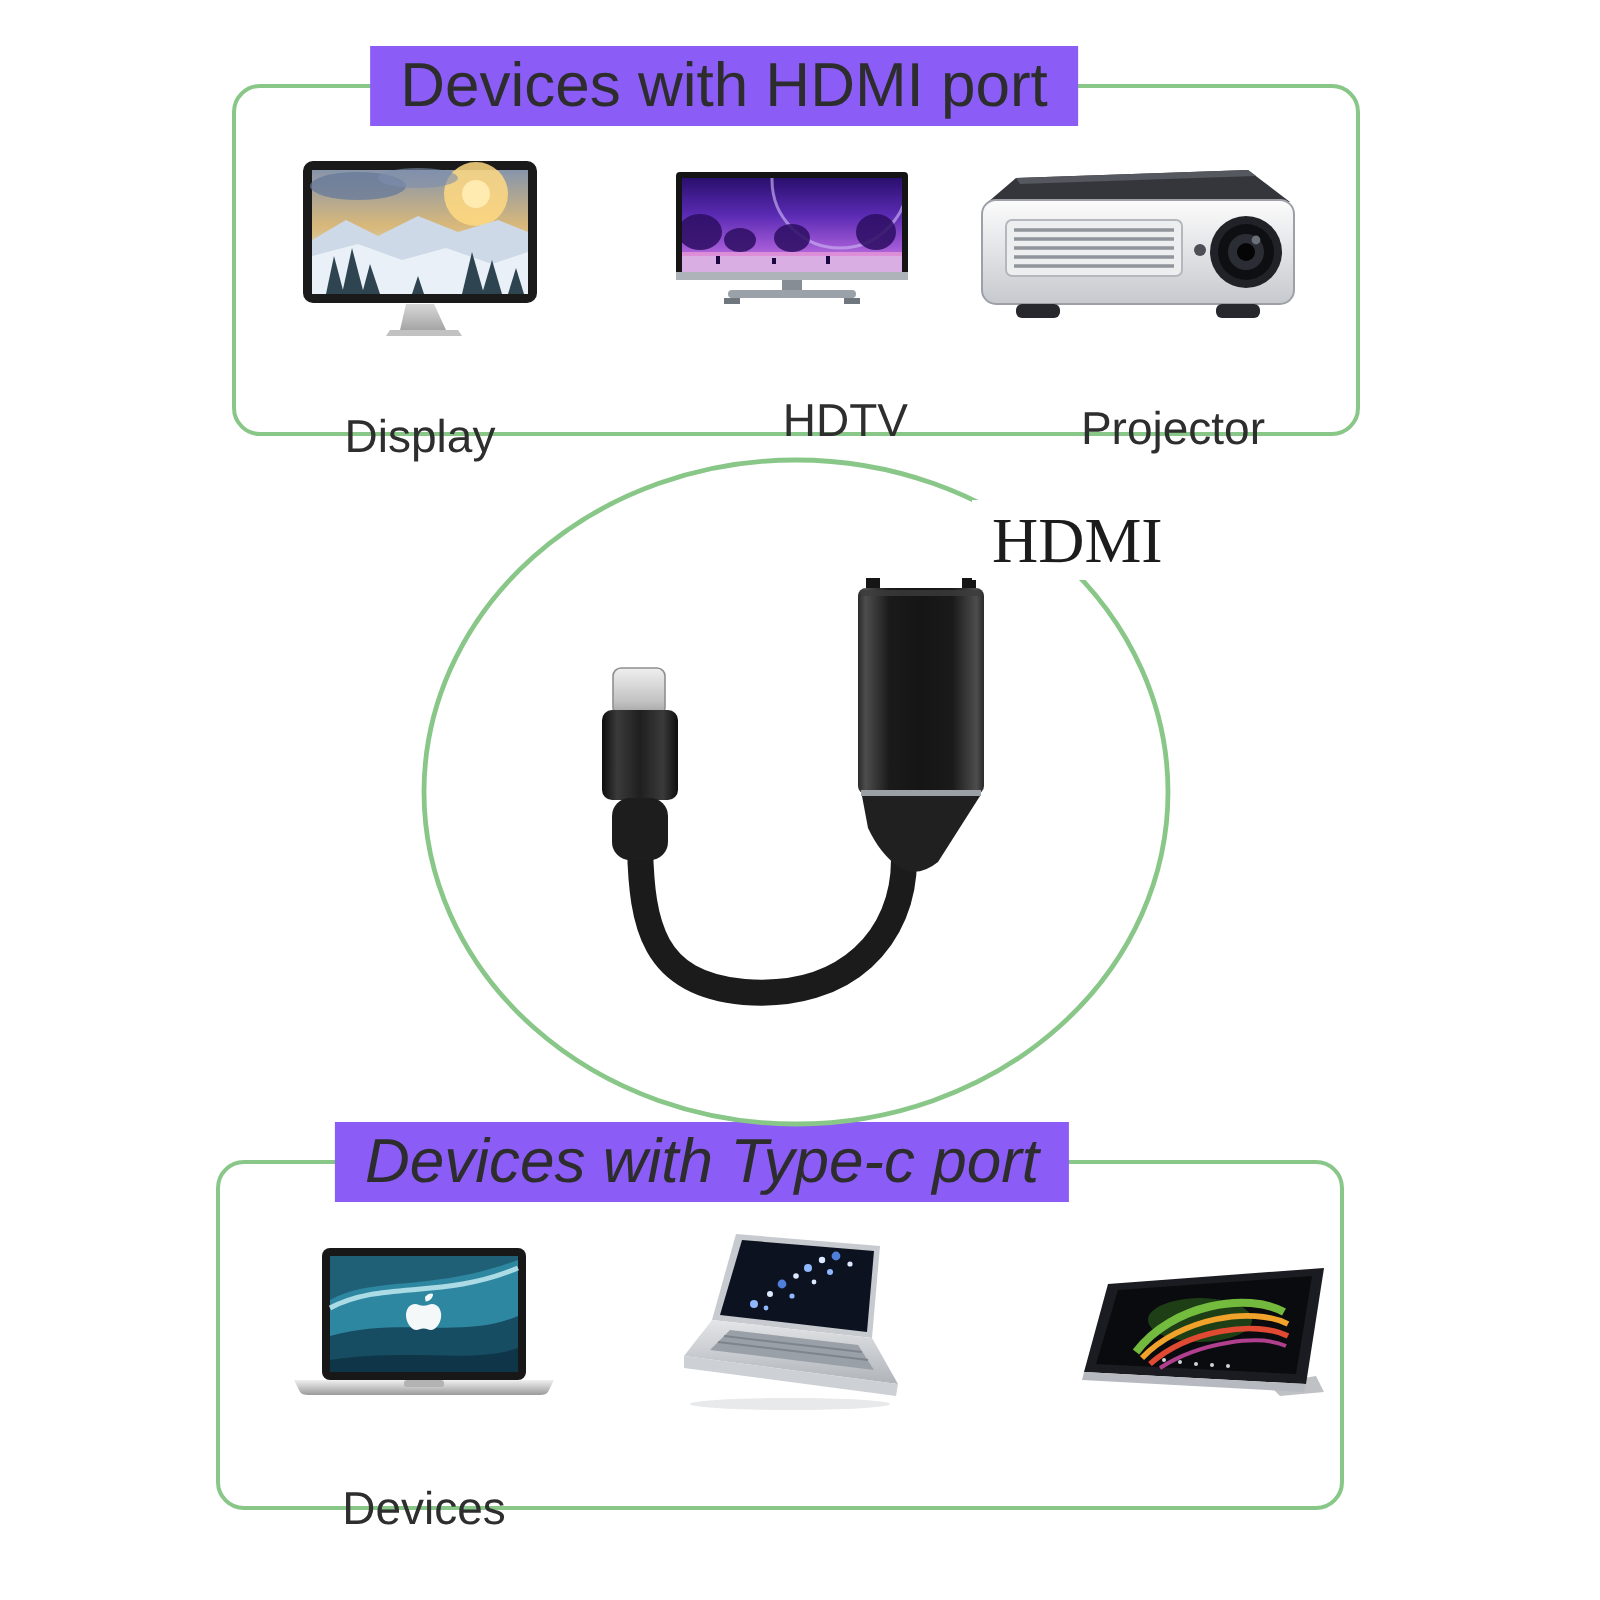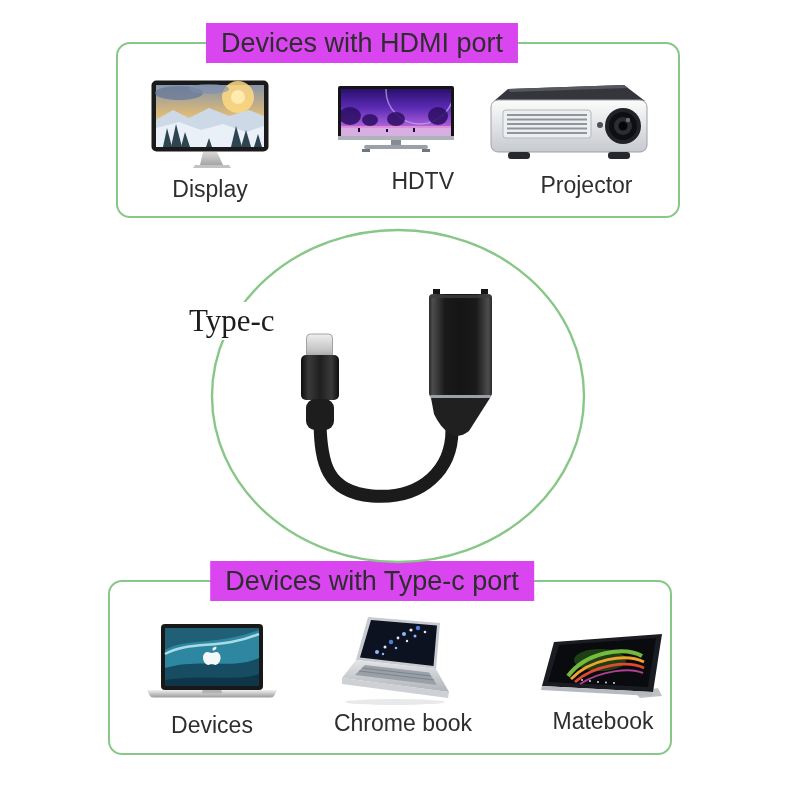--- a/index.html
+++ b/index.html
@@ -1,25 +1,25 @@
 <!DOCTYPE html>
 <html style="--page-bg: #ffffff; --accent-green: #89c789; --title-text: #2d2d2d; --label-text: #2e2e2e; --serif-text: #1c1c1c;"><head>
 <meta charset="utf-8">
 <style>
   html,body{margin:0;padding:0;background:#fff;}
   #canvas{position:relative;width:800px;height:800px;background:var(--page-bg,#fff);overflow:hidden;
           font-family:"Liberation Sans",sans-serif;}
   .panel{position:absolute;border:2px solid var(--accent-green,#89c789);border-radius:14px;background:transparent;}
   #top-panel{left:116px;top:42px;width:560px;height:172px;}
   #bottom-panel{left:108px;top:580px;width:560px;height:171px;}
-  .panel-title{position:absolute;top:-21px;transform:translateX(-50%);background:#d946ef;padding:0 15px;
-               font-size:27px;line-height:40px;color:var(--title-text,#2d2d2d);white-space:nowrap;letter-spacing:0;}
+  .panel-title{position:absolute;top:-21px;transform:translateX(-50%);background:#8b5cf6;padding:0 15px;
+               font-size:31px;line-height:40px;color:var(--title-text,#2d2d2d);white-space:nowrap;letter-spacing:0;}
   #top-panel .panel-title{left:244px;}
-  #bottom-panel .panel-title{left:262px;}
-  .device{position:absolute;display:flex;flex-direction:column;align-items:center;margin:0;}
+  #bottom-panel .panel-title{left:241px;font-style:italic;}
+  .device{position:absolute;display:flex;flex-direction:column;align-items:center;margin:0;gap:29px;}
   .device figcaption{font-size:23px;color:var(--label-text,#2e2e2e);white-space:nowrap;}
   #dev-display{left:150px;top:80px;width:120px;}
   #dev-display figcaption{margin-top:6px;}
   #dev-hdtv{left:336px;top:86px;width:118px;align-items:flex-end;}
   #dev-hdtv figcaption{margin-top:14px;}
   #dev-projector{left:486px;top:84px;width:166px;}
   #dev-projector figcaption{margin-top:6px;margin-left:35px;}
   #dev-macbook{left:146px;top:624px;width:132px;}
   #dev-macbook figcaption{margin-top:10px;}
   #dev-chromebook{left:340px;top:614px;width:126px;}
@@ -187,21 +187,21 @@
     </g>
     <g>
       <rect x="433" y="289" width="7" height="7" fill="#151515"></rect>
       <rect x="481" y="289" width="7" height="7" fill="#151515"></rect>
       <rect x="429" y="294" width="63" height="103" rx="4" fill="url(#hdmiG)"></rect>
       <rect x="431" y="295" width="59" height="3" fill="#3c3c3c" opacity="0.8"></rect>
       <rect x="430.5" y="395" width="60" height="3" fill="#9aa0a6"></rect>
       <path d="M431,398 L490,398 L469,431 Q459,439 450,434 Q440,427 434,414 Z" fill="#202020"></path>
     </g>
   </svg>
-  <div class="connector-label" id="typec-label">Type-c</div>
+  <div class="connector-label" id="hdmi-label">HDMI</div>
 
   <div class="panel" id="bottom-panel">
     <div class="panel-title">Devices with Type-c port</div>
   </div>
 
   <figure class="device" id="dev-macbook">
     <svg width="132" height="78" viewBox="0 0 132 78">
       <defs>
         <linearGradient id="alumG" x1="0" y1="0" x2="0" y2="1">
           <stop offset="0" stop-color="#f0f0f0"></stop>
@@ -252,21 +252,20 @@
           <circle cx="84" cy="18" r="1.3" fill="#dce9ff"></circle>
       </g>
       <polygon points="15,46 95,55 108,78 1,64" fill="url(#deckG)"></polygon>
       <polygon points="24,51 88,58.5 96,71 14,61" fill="#9aa0a7"></polygon>
       <g stroke="#7e848c" stroke-width="1">
         <line x1="21" y1="54" x2="90" y2="62"></line>
           <line x1="18" y1="57" x2="93" y2="66"></line>
       </g>
       <polygon points="1,64 108,78 107,84 1,70" fill="#cdd0d4"></polygon>
     </svg>
-    <figcaption>Chrome book</figcaption>
   </figure>
 
   <figure class="device" id="dev-matebook">
     <svg width="130" height="72" viewBox="0 0 130 72">
       <polygon points="96,60 120,56 124,64 102,66" fill="#7f848b" opacity="0.5"></polygon>
       <polygon points="16,10 124,2 115,60 4,54" fill="#1b1c21"></polygon>
       <polygon points="4,54 115,60 114,64 3,58" fill="#b6bac0"></polygon>
       <polygon points="21,13 118,6 110,55 10,50" fill="#0a0b0f"></polygon>
       <g>
         <ellipse cx="62" cy="28" rx="26" ry="11" fill="#2f6b1e" opacity="0.55"></ellipse>
@@ -276,16 +275,15 @@
         <path d="M42,52 C62,39 92,35 105,41" stroke="#b03f8e" stroke-width="2" fill="none"></path>
         <g fill="#cfd3da">
           <circle cx="44" cy="48" r="1"></circle>
             <circle cx="52" cy="49" r="1"></circle>
             <circle cx="60" cy="50" r="1"></circle>
           <circle cx="68" cy="50.5" r="1"></circle>
             <circle cx="76" cy="51" r="1"></circle>
         </g>
       </g>
     </svg>
-    <figcaption>Matebook</figcaption>
   </figure>
 
 </div>
 
 </body></html>

